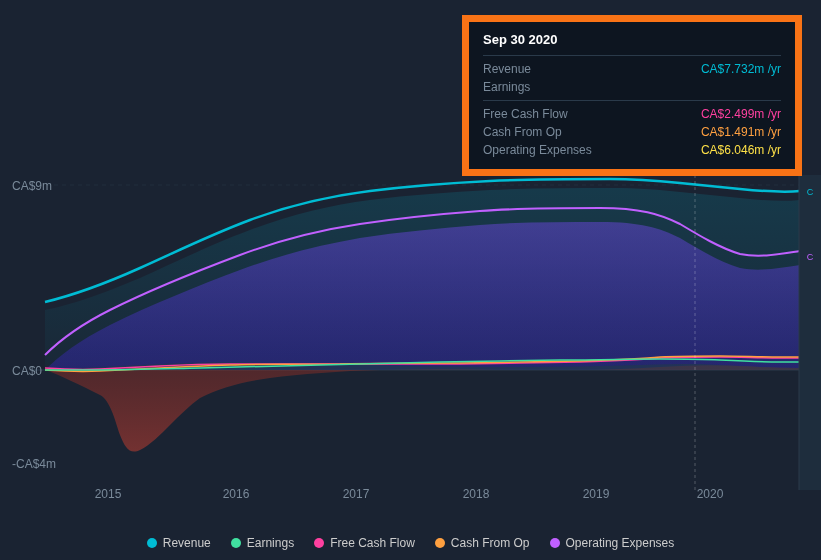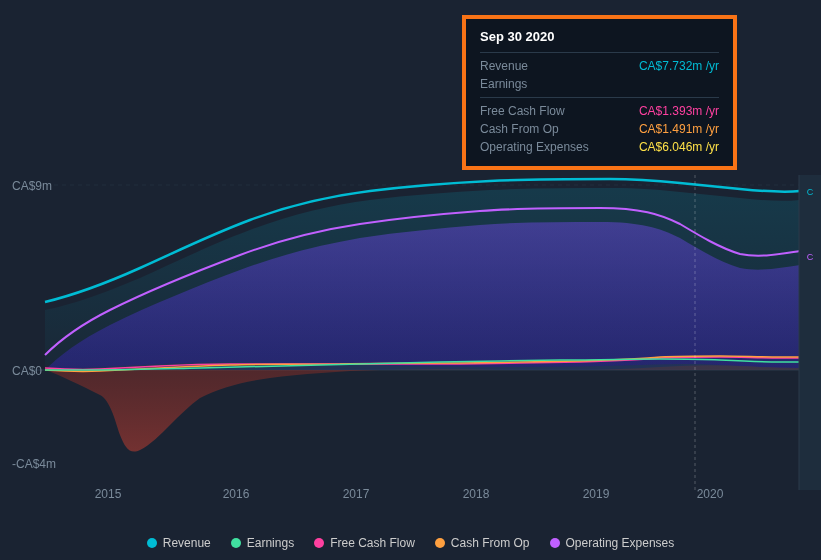--- a/index.html
+++ b/index.html
@@ -10,23 +10,23 @@
       font-family: Arial, sans-serif;
       overflow: hidden;
       position: relative;
     }
 
     
     .tooltip {
       position: absolute;
       top: 15px;
       left: 462px;
-      width: 275px;
+      width: 340px;
       background: #0d1520;
-      border: 4px solid #f97316;
+      border: 7px solid #f97316;
       padding: 10px 14px;
       z-index: 10;
     }
     .tooltip-date {
       color: #ffffff;
       font-size: 13px;
       font-weight: bold;
       margin-bottom: 8px;
     }
     .tooltip-row {
@@ -108,21 +108,21 @@
   <div class="tooltip-row">
     <span class="tooltip-label">Revenue</span>
     <span class="tooltip-value cyan">CA$7.732m /yr</span>
   </div>
   <div class="tooltip-row">
     <span class="tooltip-label">Earnings</span>
   </div>
   <div class="tooltip-divider"></div>
   <div class="tooltip-row">
     <span class="tooltip-label">Free Cash Flow</span>
-    <span class="tooltip-value magenta">CA$1.393m /yr</span>
+    <span class="tooltip-value magenta">CA$2.499m /yr</span>
   </div>
   <div class="tooltip-row">
     <span class="tooltip-label">Cash From Op</span>
     <span class="tooltip-value orange">CA$1.491m /yr</span>
   </div>
   <div class="tooltip-row">
     <span class="tooltip-label">Operating Expenses</span>
     <span class="tooltip-value purple">CA$6.046m /yr</span>
   </div>
 </div>

